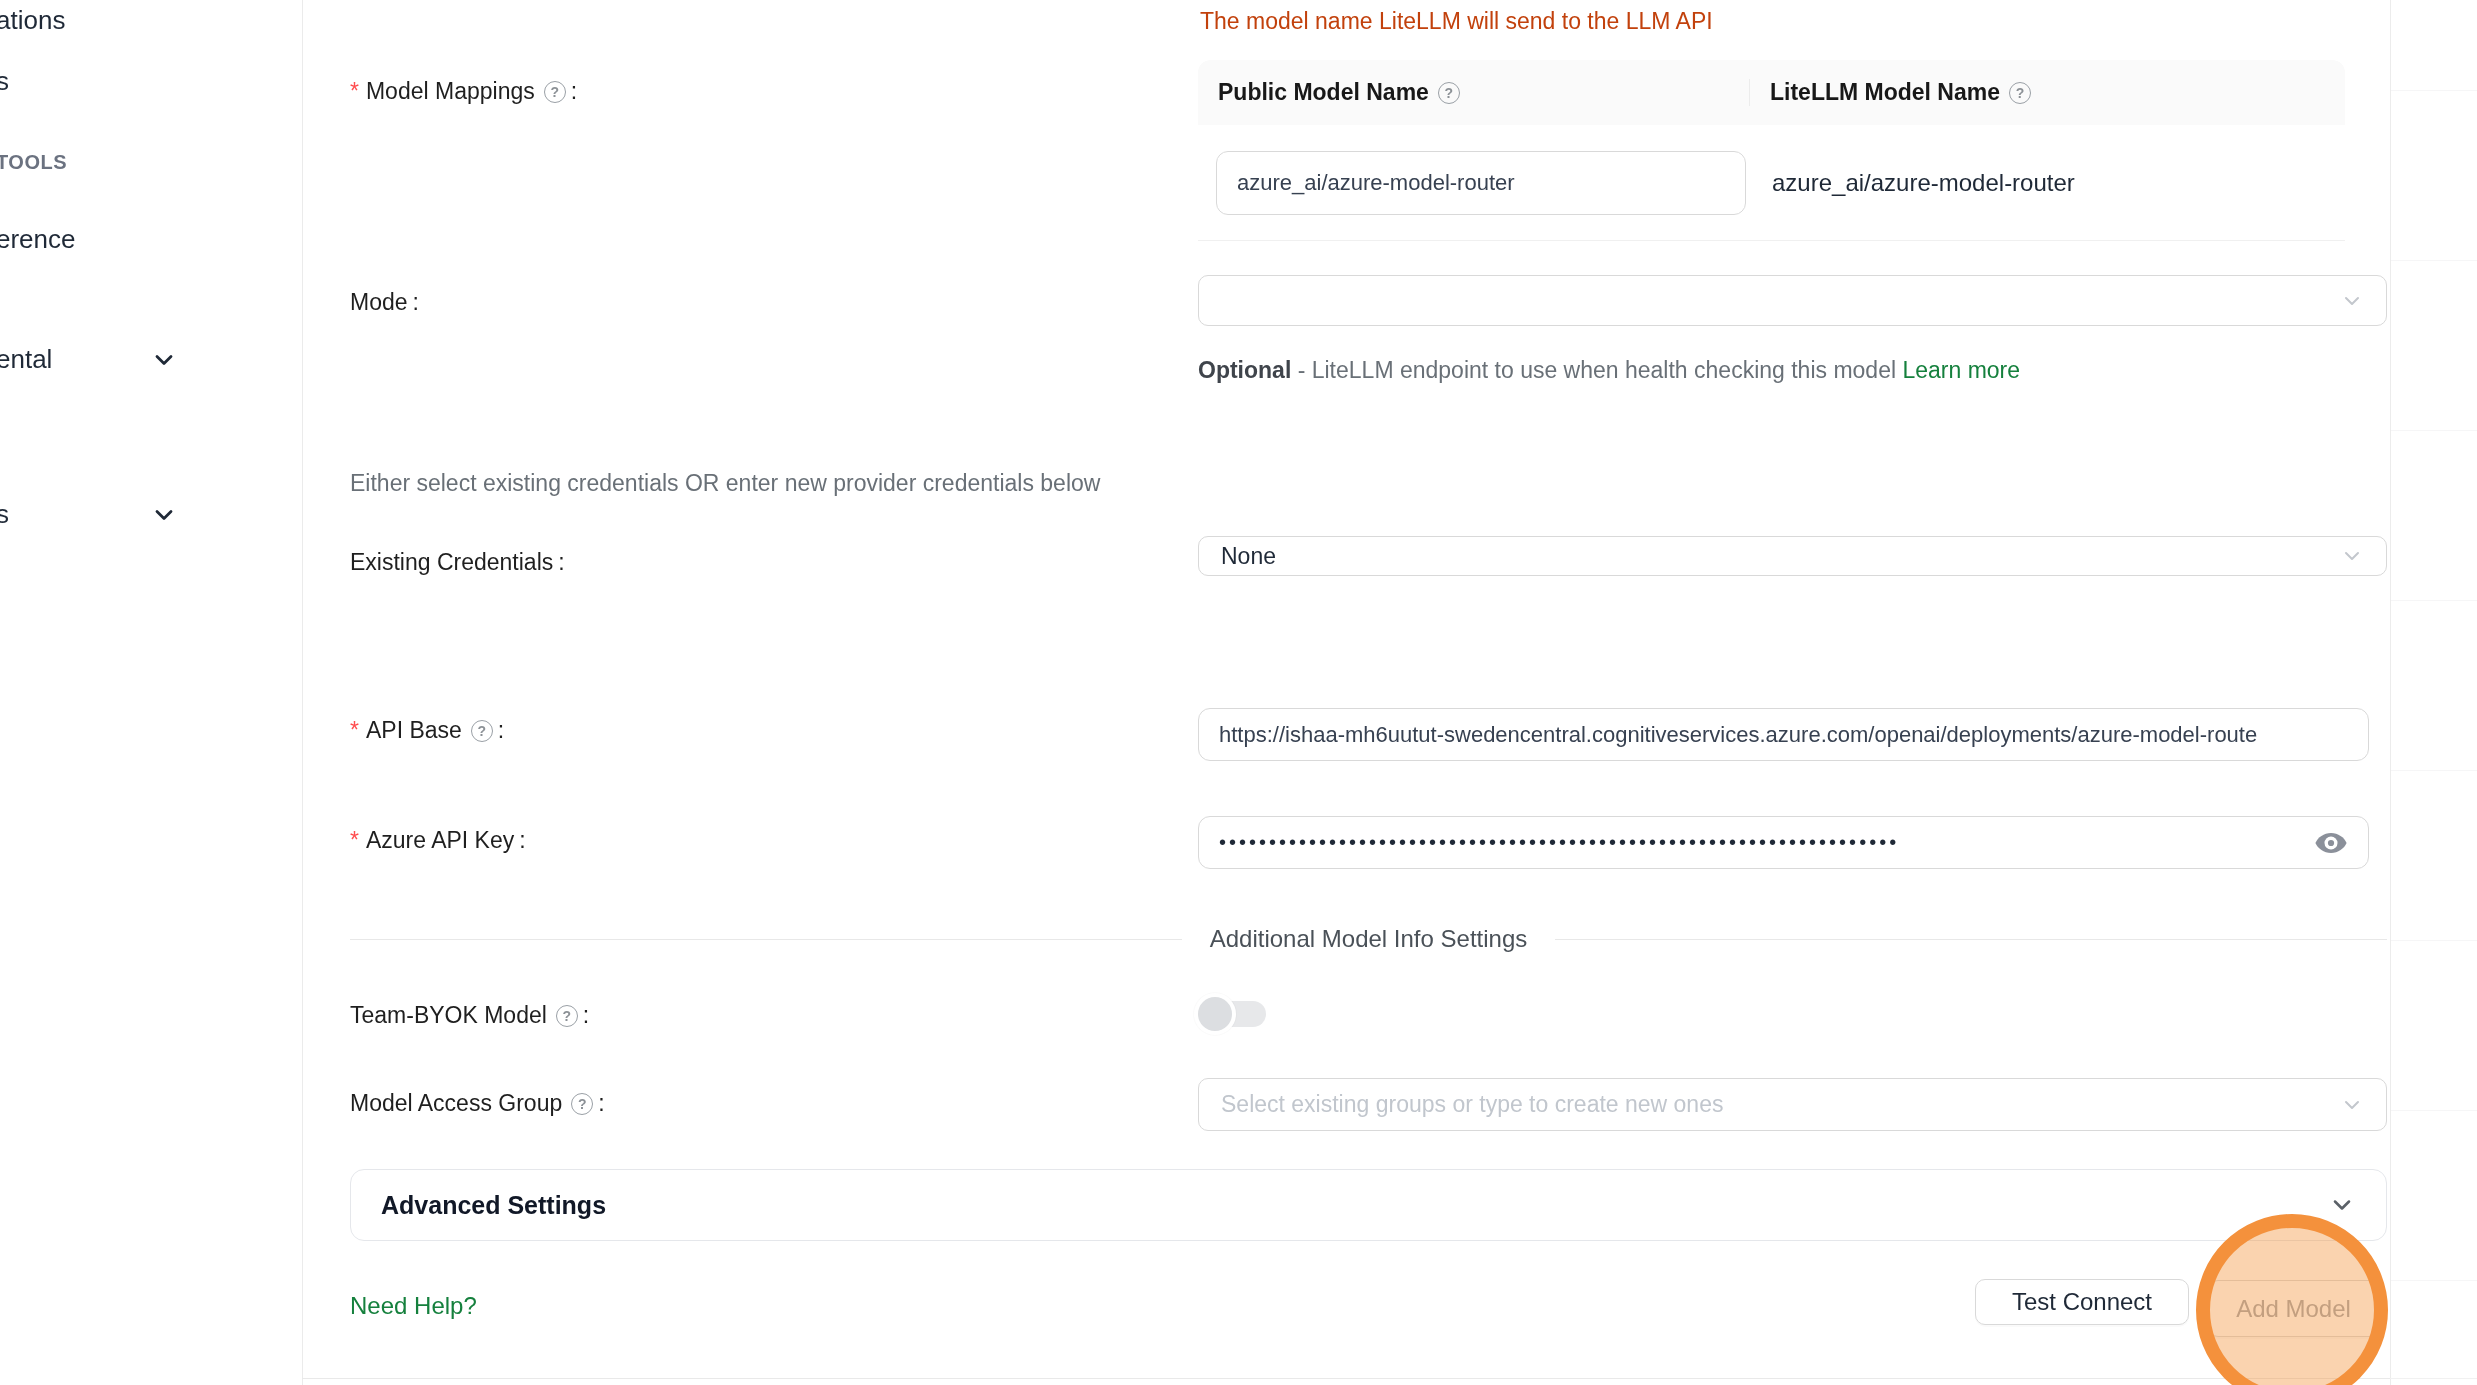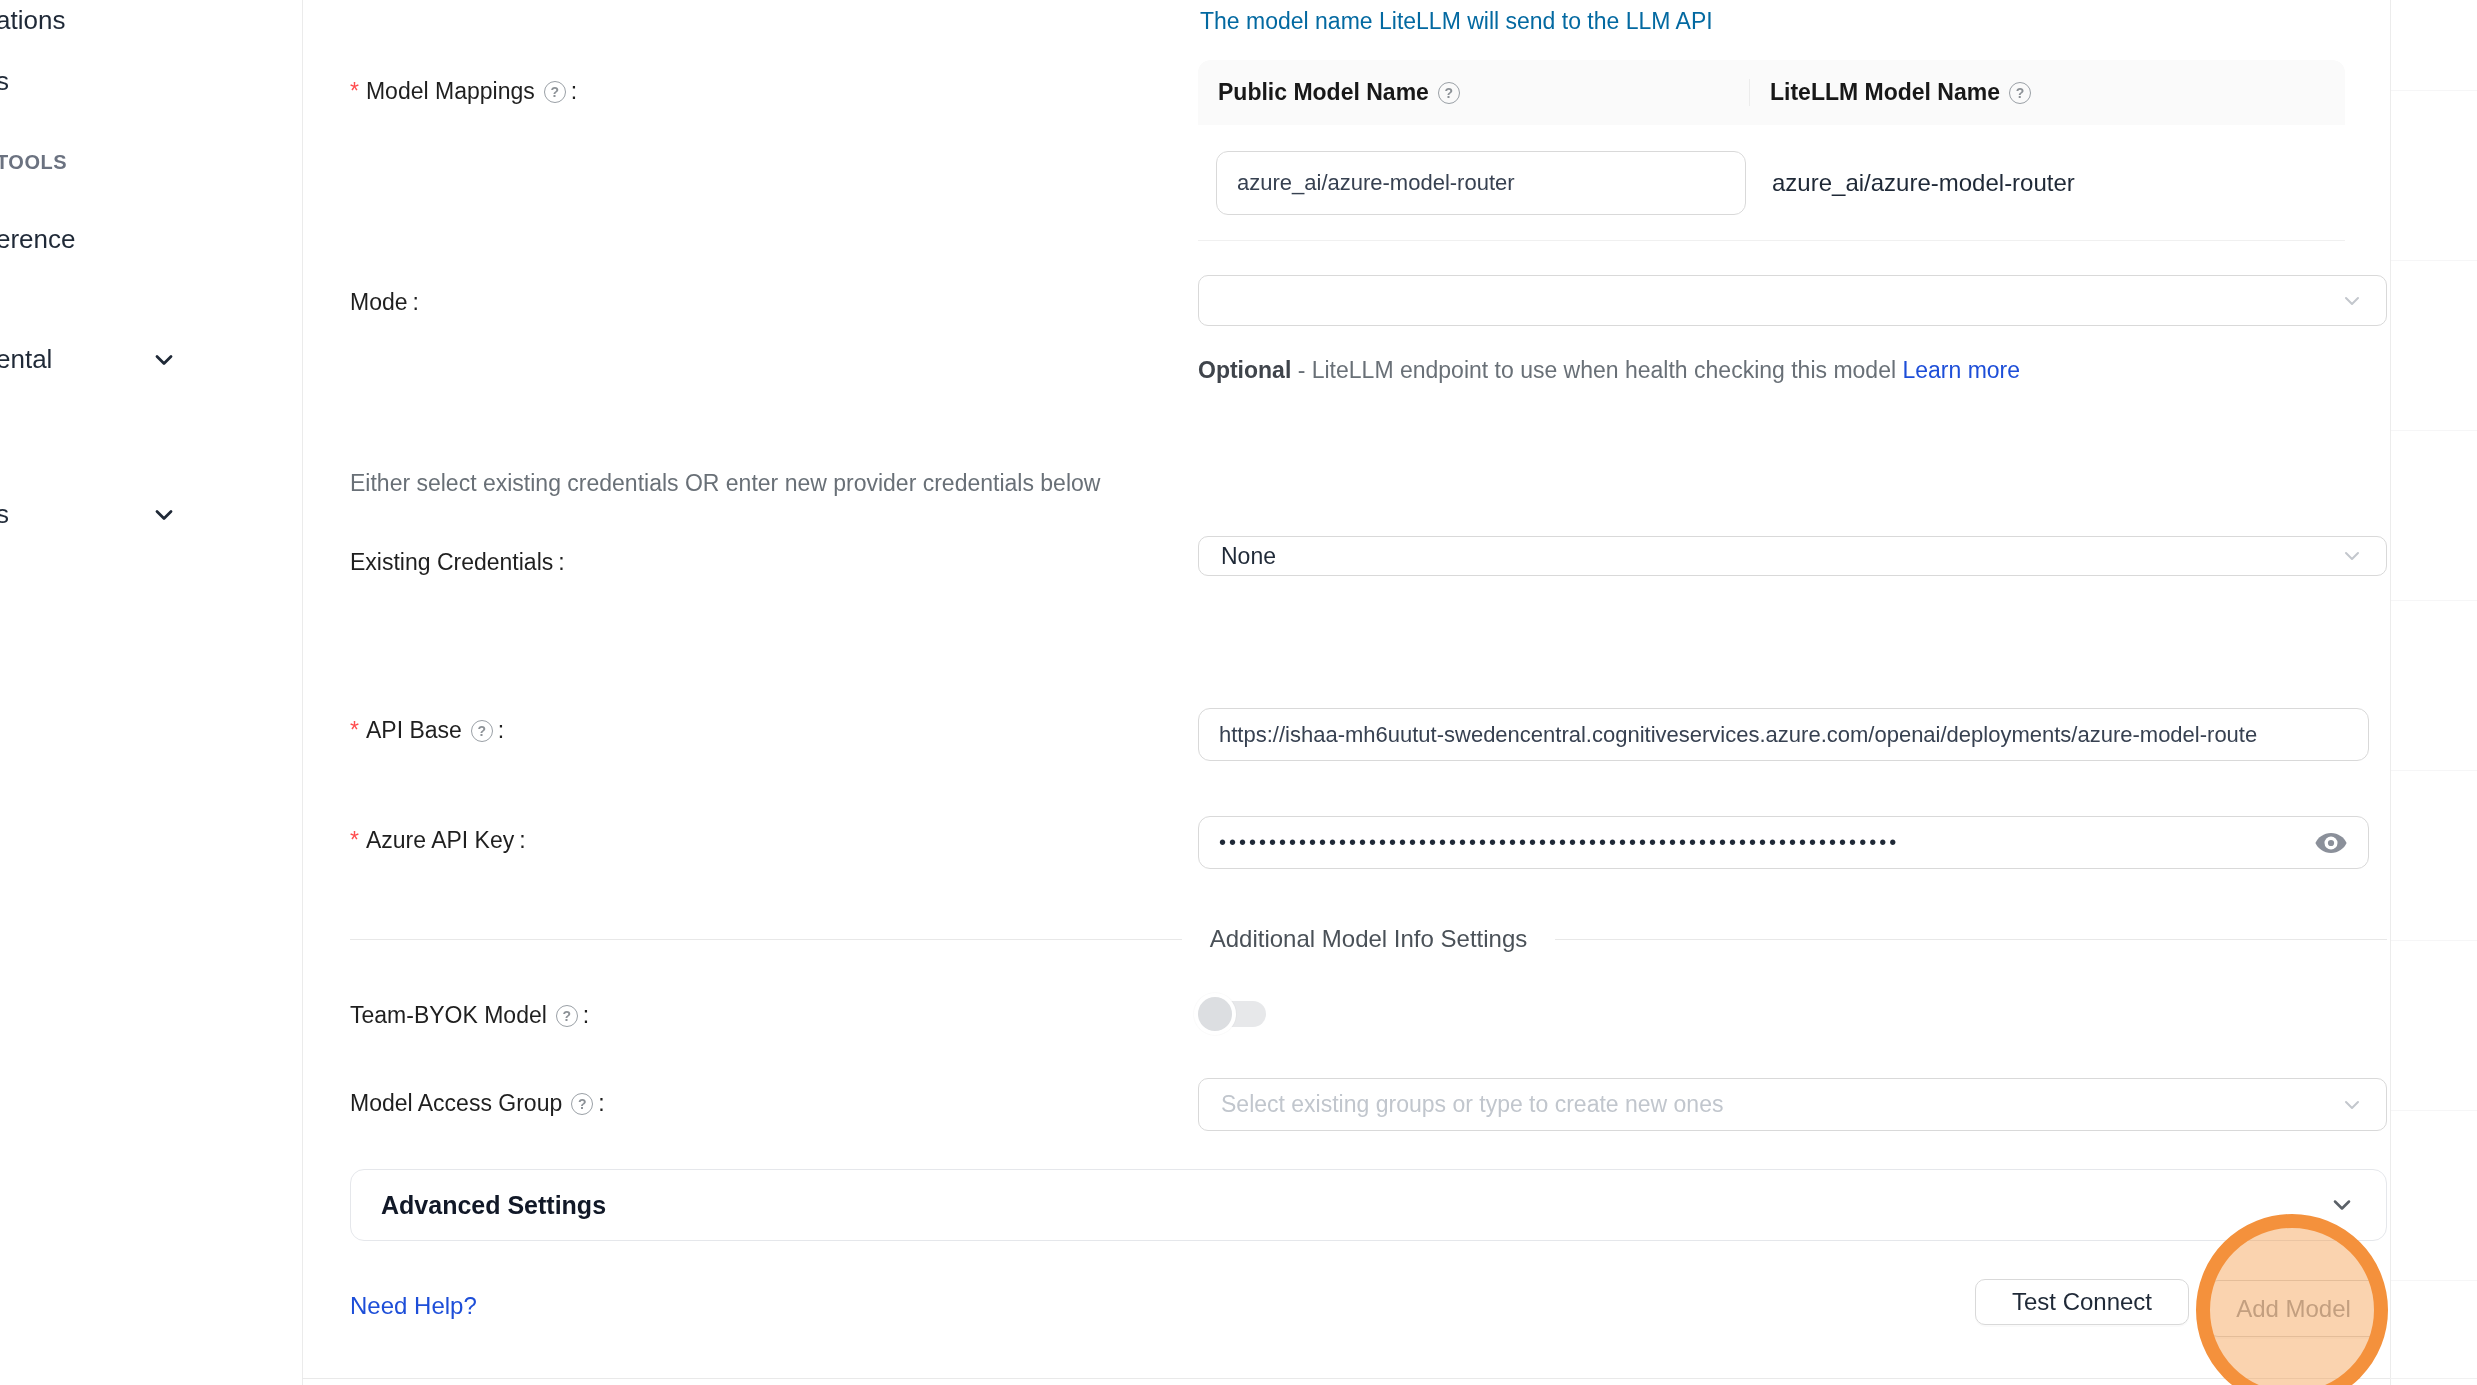--- a/index.html
+++ b/index.html
@@ -51,21 +51,21 @@
   .mm-hcell { display:flex; align-items:center; padding-left:20px; font-size:23px; font-weight:700; color:#181818; }
   .mm-hcell.c1 { width:552px; border-right:1px solid #ececec; }
   .mm-hcell.c2 { width:595px; }
   .mm-body { display:flex; background:#fff; height:116px; border-bottom:1px solid #f0f0f0;align-items:center; }
   .mm-bcell { display:flex; align-items:center; }
   .mm-bcell.c1 { width:552px; padding-left:18px; }
   .mm-bcell.c2 { width:595px; padding-left:22px; font-size:24px; color:#1f2937; }
 
   .mode-help { font-size:23px; color:#697077; line-height:40px; width:830px; }
   .mode-help b { color:#3f444b; font-weight:700; }
-  .link { color:#1d4ed8; cursor:pointer;text-align:right; }
+  .link { color:#15803d; cursor:pointer;text-align:right; }
 
   .dots { font-size:20px; letter-spacing:3px; color:#1f2937; overflow:hidden; white-space:nowrap; flex:1 1 auto; }
 
   
   .switch { position:relative; width:66px; height:30px; }
   .switch .track { position:absolute; left:6px; top:2px; width:60px; height:26px; border-radius:13px; background:#e7e8ea; }
   .switch .knob { position:absolute; left:-6px; top:-6px; width:42px; height:42px; border-radius:50%;
                   background:#dcdee1; border:4px solid #ffffff; box-shadow:0 0 0 1px rgba(0,0,0,0.02); }
 
   
@@ -133,21 +133,21 @@
   <div class="right-edge"></div>
   <div class="stripe" style="top:90px"></div>
   <div class="stripe" style="top:260px"></div>
   <div class="stripe" style="top:430px"></div>
   <div class="stripe" style="top:600px"></div>
   <div class="stripe" style="top:770px"></div>
   <div class="stripe" style="top:940px"></div>
   <div class="stripe" style="top:1110px"></div>
   <div class="stripe" style="top:1280px"></div>
 
-  <div class="abs hint" style="left:1200px; top:8px; color:#0369a1;">The model name LiteLLM will send to the LLM API</div>
+  <div class="abs hint" style="left:1200px; top:8px; color:#c2410c;">The model name LiteLLM will send to the LLM API</div>
 
   <div class="abs lbl" style="left:350px; top:78px;">
     <span class="req">*</span>
     <span>Model Mappings</span>
     <span class="qicon">
         <span>?</span>
       </span>
     <span class="colon">:</span>
   </div>
 

